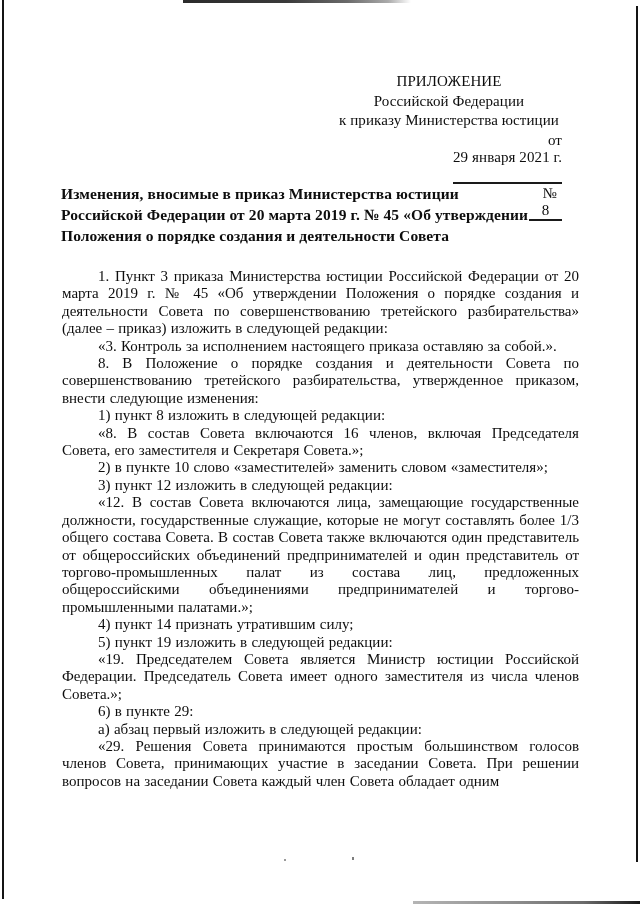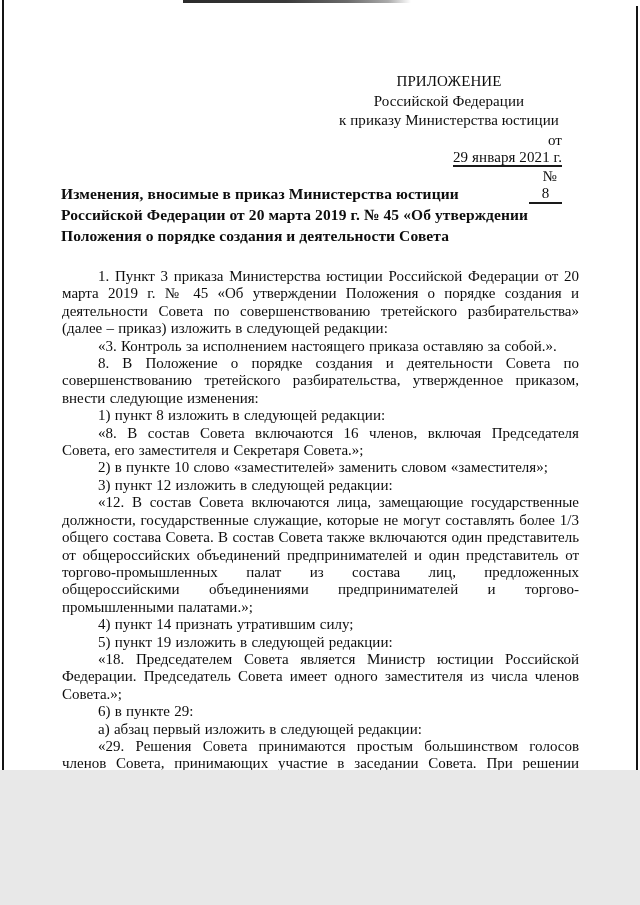--- a/index.html
+++ b/index.html
@@ -3,21 +3,21 @@
 <meta charset="utf-8">
 <style>
   :root{
     --paper:#ffffff;
     --ink:#0d0d0d;
     --underline:#1a1a1a;
   }
   html,body{margin:0;padding:0;background:#e8e8e8;}
   .page{
     position:relative;
-    width:640px;height:770px;
+    width:640px;height:905px;
     background:var(--paper);
     overflow:hidden;
     font-family:"Liberation Serif","DejaVu Serif",serif;
     color:var(--ink);
   }
   
   .edge-left{position:absolute;left:2px;top:0;width:2px;height:899px;background:#141414;}
   .edge-right{position:absolute;left:636px;top:6px;width:2px;height:856px;background:#141414;}
   .edge-top{position:absolute;left:183px;top:0;width:228px;height:3px;
     background:linear-gradient(to right,#2b2b2b 0%,#3a3a3a 45%,#6a6a6a 72%,#ababab 90%,rgba(255,255,255,0) 100%);}
@@ -35,21 +35,21 @@
   .order-line{
     display:flex;align-items:flex-end;
     height:22px;margin-top:0;
     padding-left:6px;
     flex-direction:column;
   }
   .order-line .lbl{line-height:18px;}
   .fill-date{
     flex:1 1 auto;margin-left:3px;
     border-bottom:2px solid var(--underline);
-    line-height:16px;padding-bottom:0;
+    line-height:16px;padding-bottom:17px;
     white-space:nowrap;text-align:center;
   }
   .num-sign{margin:0 5px 0 9px;line-height:18px;}
   .fill-num{
     width:33px;border-bottom:2px solid var(--underline);
     line-height:16px;padding-bottom:1px;text-align:center;
   }
 
   
   .doc-title{
@@ -103,19 +103,19 @@
     <p>1. Пункт 3 приказа Министерства юстиции Российской Федерации от 20 марта 2019 г. № 45 «Об утверждении Положения о порядке создания и деятельности Совета по совершенствованию третейского разбирательства» (далее – приказ) изложить в следующей редакции:</p>
     <p>«3. Контроль за исполнением настоящего приказа оставляю за собой.».</p>
     <p>8. В Положение о порядке создания и деятельности Совета по совершенствованию третейского разбирательства, утвержденное приказом, внести следующие изменения:</p>
     <p>1) пункт 8 изложить в следующей редакции:</p>
     <p>«8. В состав Совета включаются 16 членов, включая Председателя Совета, его заместителя и Секретаря Совета.»;</p>
     <p>2) в пункте 10 слово «заместителей» заменить словом «заместителя»;</p>
     <p>3) пункт 12 изложить в следующей редакции:</p>
     <p>«12. В состав Совета включаются лица, замещающие государственные должности, государственные служащие, которые не могут составлять более 1/3 общего состава Совета. В состав Совета также включаются один представитель от общероссийских объединений предпринимателей и один представитель от торгово-промышленных палат из состава лиц, предложенных общероссийскими объединениями предпринимателей и торгово-промышленными палатами.»;</p>
     <p>4) пункт 14 признать утратившим силу;</p>
     <p>5) пункт 19 изложить в следующей редакции:</p>
-    <p>«18. Председателем Совета является Министр юстиции Российской Федерации. Председатель Совета имеет одного заместителя из числа членов Совета.»;</p>
+    <p>«19. Председателем Совета является Министр юстиции Российской Федерации. Председатель Совета имеет одного заместителя из числа членов Совета.»;</p>
     <p>6) в пункте 29:</p>
     <p>а) абзац первый изложить в следующей редакции:</p>
     <p>«29. Решения Совета принимаются простым большинством голосов членов Совета, принимающих участие в заседании Совета. При решении вопросов на заседании Совета каждый член Совета обладает одним</p>
   </div>
 
 </div>
 
 </body></html>

